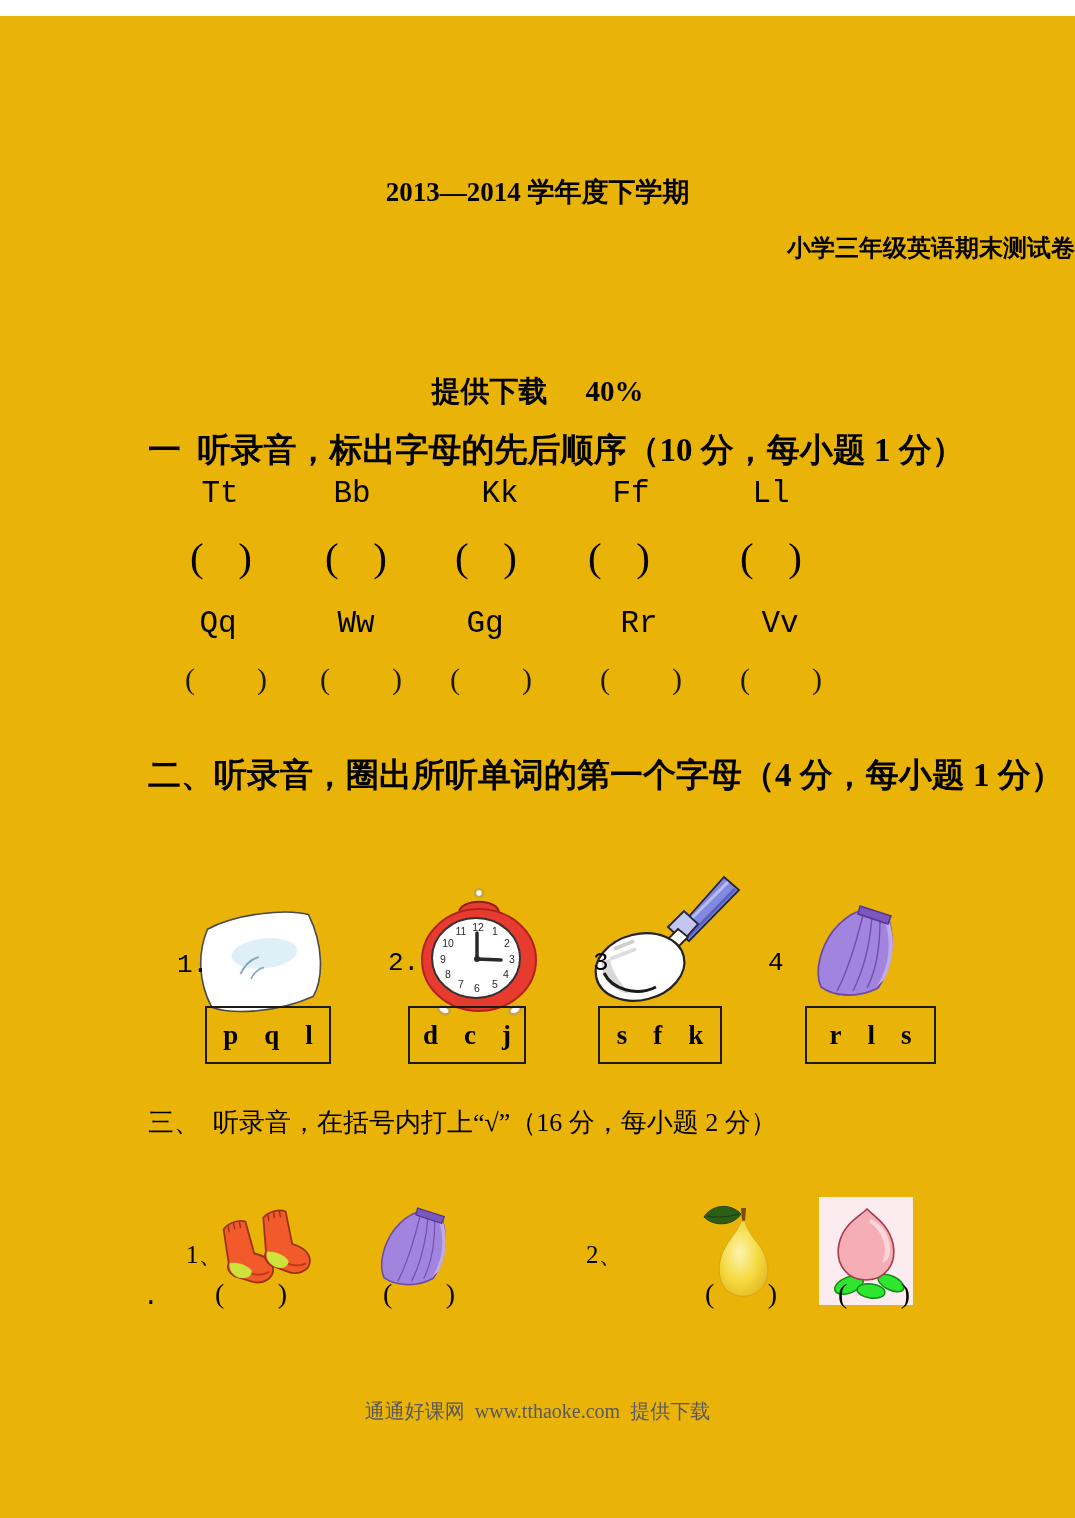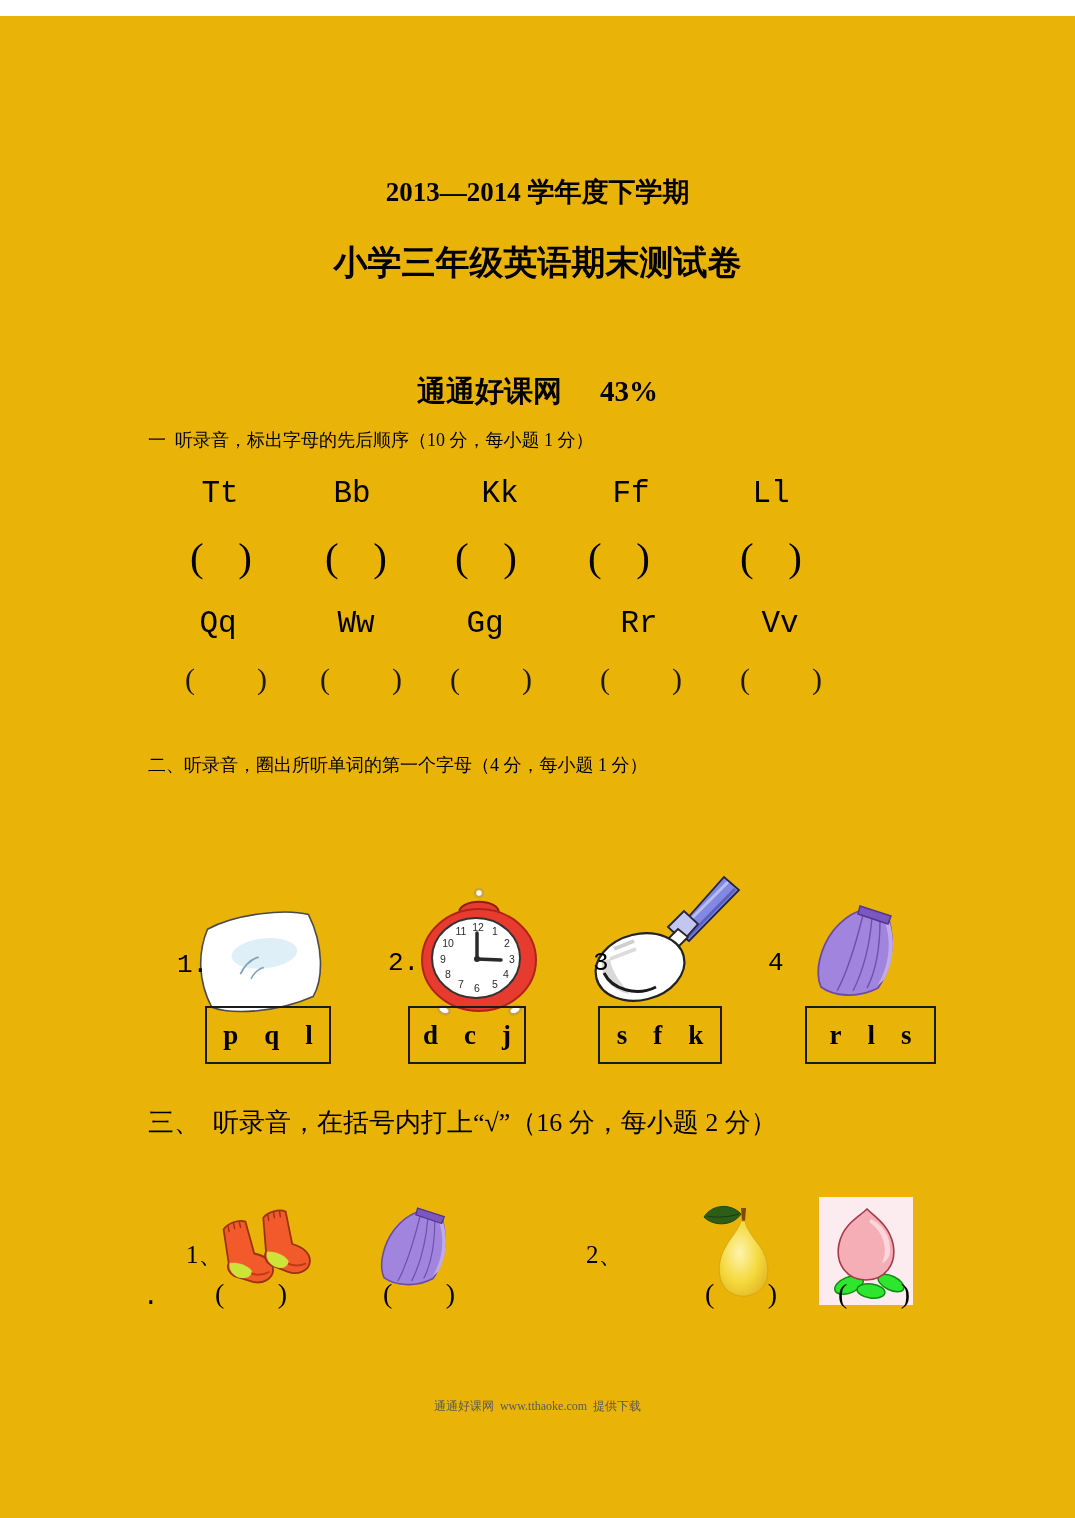--- a/index.html
+++ b/index.html
@@ -3,51 +3,51 @@
 <meta charset="utf-8">
 <style>
   html,body { margin:0; padding:0; background:#ffffff; }
   .page {
     position:relative; width:1075px; height:1518px; margin:16px auto;
     background:#eab308; color:#000;
     font-family:"Liberation Serif", serif; overflow:hidden;
   }
   .abs { position:absolute; white-space:pre; }
   .title1 { top:158px; left:0; width:100%; text-align:center; font-size:27px; font-weight:bold; }
-  .title2 { top:224px; left:0; width:100%; text-align:center; font-size:34px; font-weight:bold; }
+  .title2 { top:216px; left:0; width:100%; text-align:right; font-size:24px; font-weight:bold; }
   .nameline { top:293px; left:157px; font-family:"Liberation Mono", monospace; font-size:26px; letter-spacing:0px; }
   .listenrow { top:356px; left:0; width:100%; text-align:center; font-size:29px; font-weight:bold; }
   .listenrow .score { margin-left:38px; }
-  .h { font-size:18px; }
+  .h { font-size:33px;font-weight:bold; }
   .h3 { font-size:26px; }
   .ltr { font-family:"Liberation Mono", monospace; font-size:31px; transform:translateX(-50%); }
   .pair { display:flex; justify-content:space-between; font-family:"Liberation Serif", serif; line-height:1; }
   .pair1 { width:62px; font-size:41px; }
   .pair2 { width:82px; font-size:30px; color:#1a1a1a; }
   .pair3 { width:72px; font-size:28px; }
   .num { font-family:"Liberation Mono", monospace; font-size:26px; }
   .cnum { font-size:25px; }
   .lbox {
     border:2px solid #1a1a1a; display:flex; align-items:center; justify-content:center;
     gap:26px; height:54px; font-weight:bold; font-size:27px;
     font-family:"Liberation Serif", serif;
   }
-  .footer { top:1382px; left:0; width:100%; text-align:center; font-size:12px; color:#595959; }
+  .footer { top:1382px; left:0; width:100%; text-align:center; font-size:20px; color:#595959; }
   svg { display:block; }
 </style>
 </head>
 <body>
 
 <div class="page">
 
   <div class="abs title1">2013—2014 学年度下学期</div>
   <div class="abs title2">小学三年级英语期末测试卷</div>
 
 
-  <div class="abs listenrow"><span>通通好课网</span><span class="score">43%</span></div>
+  <div class="abs listenrow"><span>提供下载</span><span class="score">40%</span></div>
 
   <div class="abs h" style="left:148px; top:412px;">一  听录音，标出字母的先后顺序（10 分，每小题 1 分）</div>
 
   <span class="abs ltr" style="left:220px; top:460px;">Tt</span>
   <span class="abs ltr" style="left:352px; top:460px;font-family:Liberation Mono, monospace;">Bb</span>
   <span class="abs ltr" style="left:500px; top:460px;text-align:center;">Kk</span>
   <span class="abs ltr" style="left:631px; top:460px;">Ff</span>
   <span class="abs ltr" style="left:771px; top:460px;">Ll</span>
 
   <div class="abs pair pair1" style="left:190px; top:521px;"><span>(</span><span>)</span></div>

